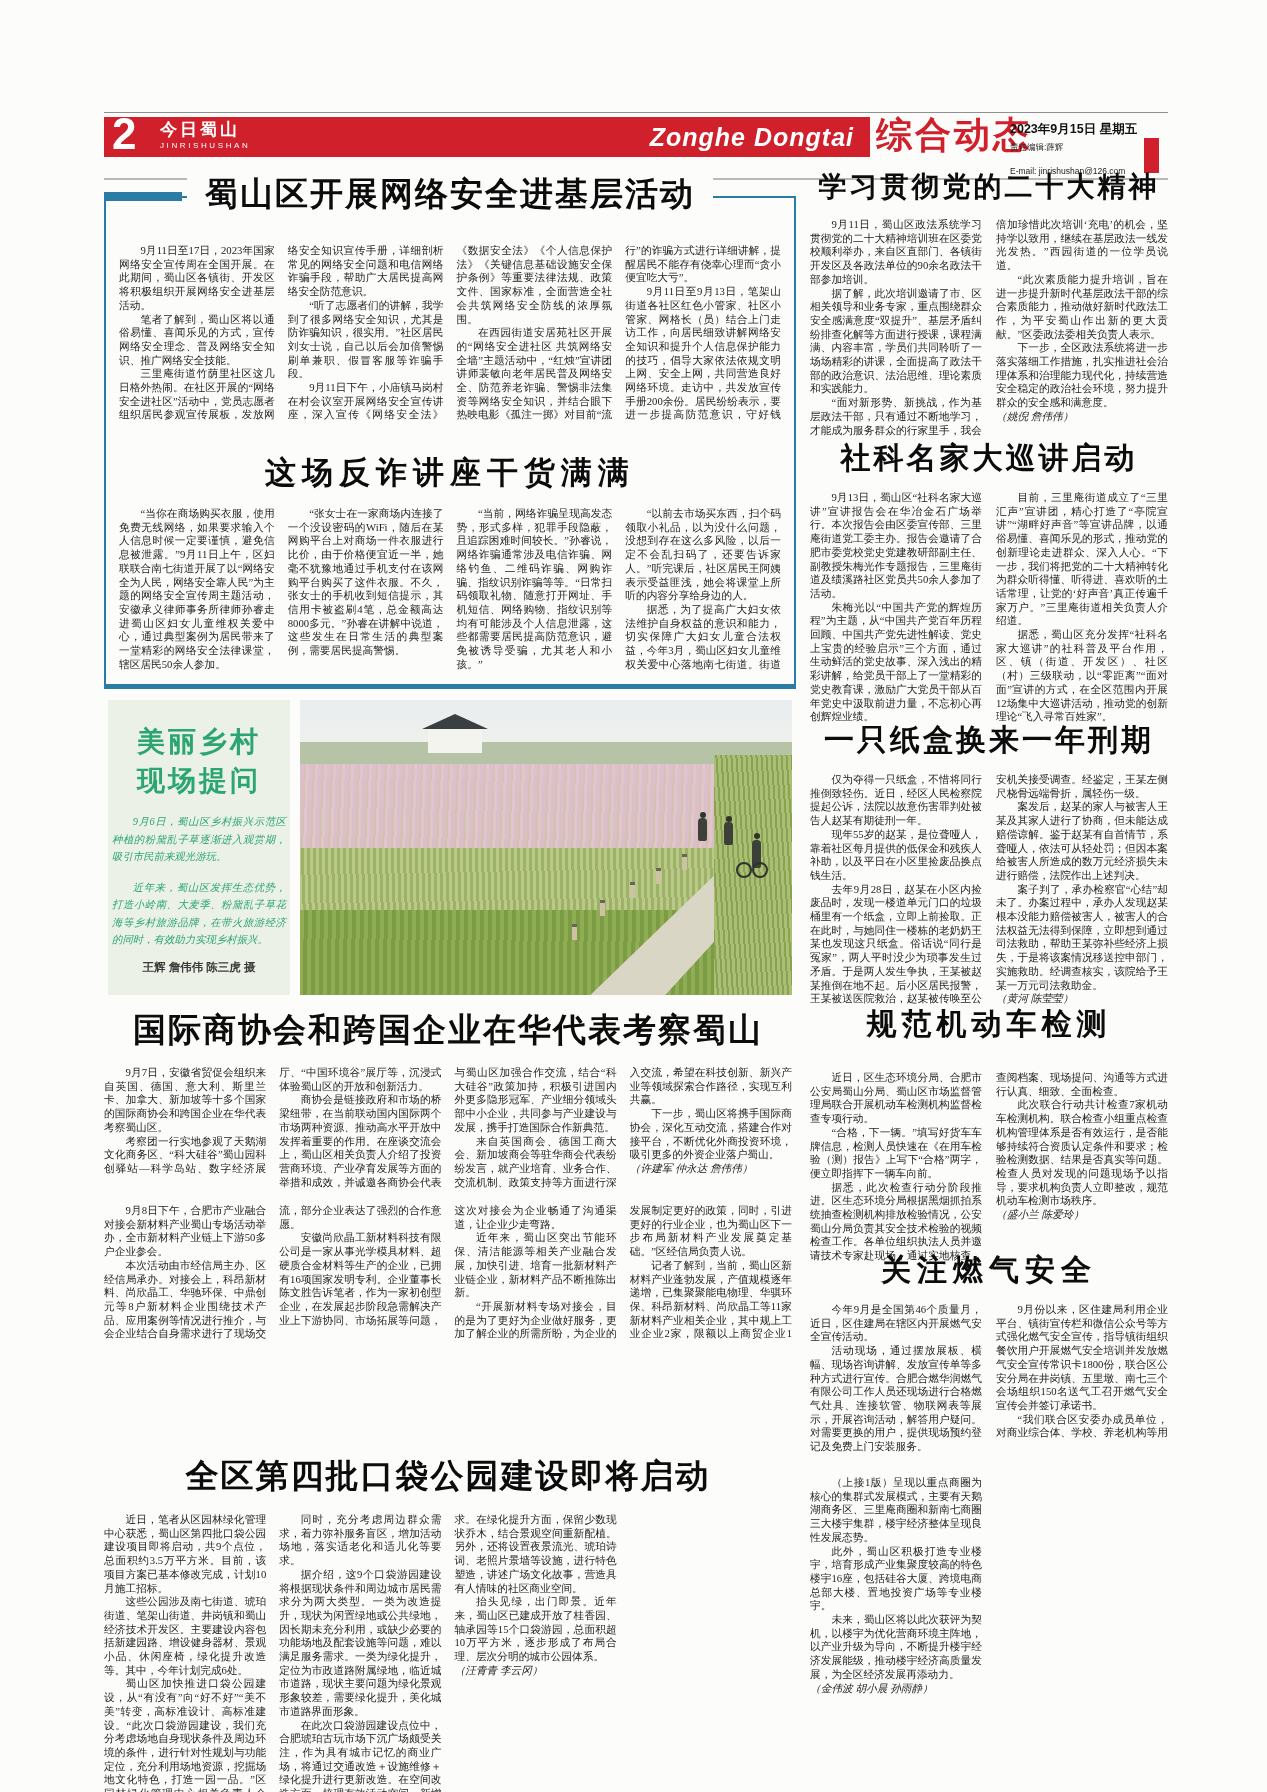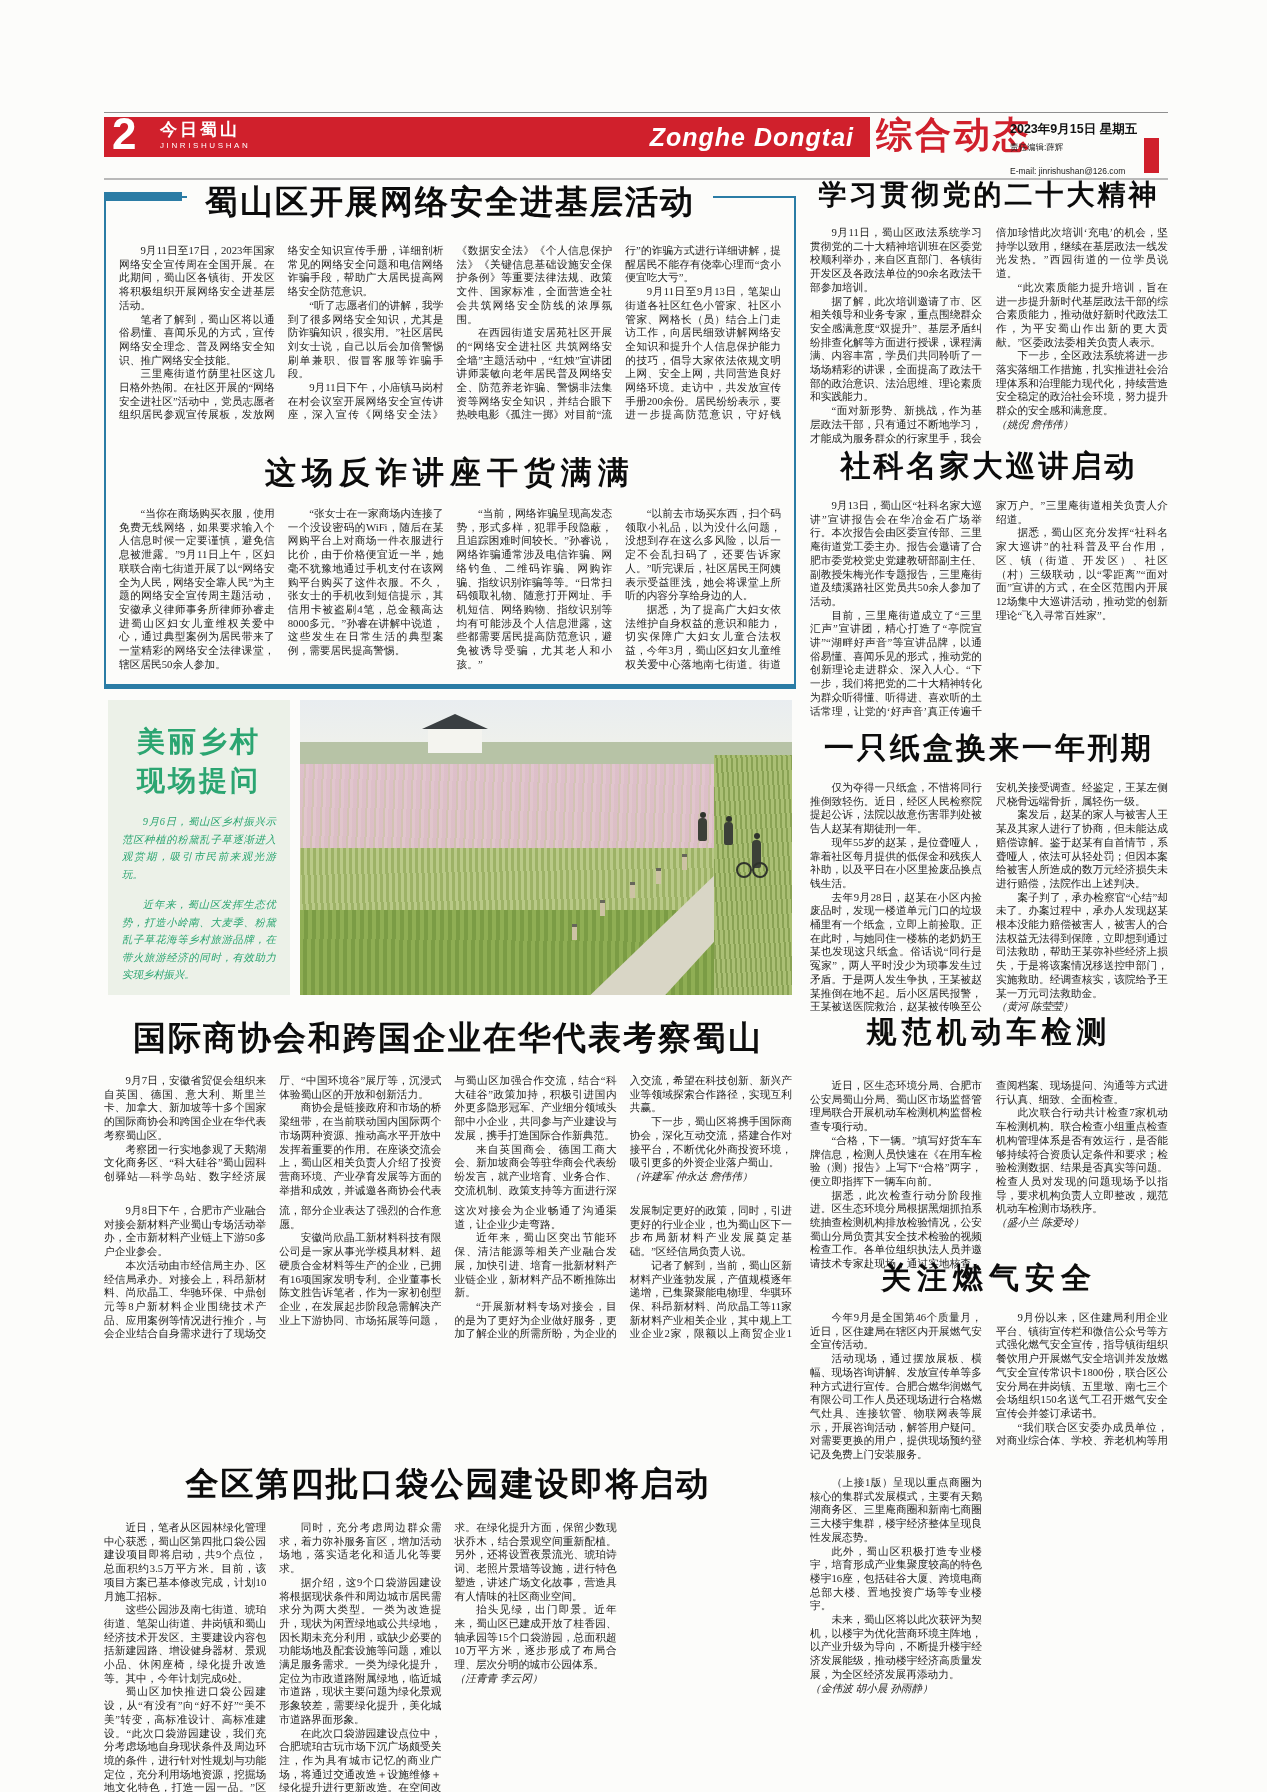--- a/index.html
+++ b/index.html
@@ -21,21 +21,21 @@
   #section-cn{left:876px;top:112px;font-size:36px;font-weight:900;color:#d0202c;letter-spacing:3px;
               font-family:"Liberation Sans","DejaVu Sans",sans-serif;line-height:46px;}
   #pub-info{left:1010px;top:121px;width:128px;font-family:"Liberation Sans","DejaVu Sans",sans-serif;}
   #pub-date{font-size:12.5px;font-weight:700;color:#111;}
   #pub-editor{font-size:8.5px;color:#222;margin-top:4px;}
   #pub-email{font-size:8.5px;color:#222;margin-top:12px;}
   #red-block{left:1144px;top:138px;width:15px;height:35px;background:#d0202c;}
   #header-rule{left:104px;top:178px;width:1064px;height:2px;background:#b9b9b9;}
 
   
-  .hl{margin:8px;text-align:center;font-weight:900;color:#0c0c0c;
+  .hl{margin:0;text-align:center;font-weight:900;color:#0c0c0c;
       font-family:"Liberation Serif","DejaVu Serif",serif;}
   .body{font-size:10.7px;line-height:13.7px;text-align:justify;color:#1d1d1d;
         column-fill:auto;overflow:hidden;}
   .cols4{column-count:4;column-gap:13px;}
   .cols2{column-count:2;column-gap:14px;}
   .body p{margin:0;text-indent:2em;}
   .byline{text-indent:0 !important;text-align:left;padding-right:3px;font-style:italic;}
 
   
   #box-a{left:104px;top:196px;width:688px;height:486px;border:2px solid #2b7ca5;border-bottom-width:5px;}
@@ -44,21 +44,21 @@
   #hl-a1 span{display:inline-block;background:#fcfcfa;padding:0 18px;font-size:33px;font-weight:900;
               letter-spacing:2px;font-family:"Liberation Sans","DejaVu Sans",sans-serif;}
   #a1-body{margin:46px 13px 0;height:190px;}
   #hl-a2{margin-top:18px;font-size:31px;letter-spacing:6px;}
   #a2-body{margin:13px 13px 0;height:168px;}
 
   
   #feature{left:108px;top:700px;width:182px;height:295px;background:#ecf1e8;overflow:hidden;}
   #feat-title{margin-top:22px;text-align:center;font-size:28px;font-weight:900;color:#2ba571;
               letter-spacing:3px;line-height:39px;}
-  .feat-caption{margin:13px 14px 0;font-size:10.4px;line-height:17.5px;color:#2ba571;
+  .feat-caption{margin:13px 4px 0;font-size:10.4px;line-height:17.5px;color:#2ba571;
                 font-style:italic;text-indent:2em;text-align:justify;}
   #feat-credit{margin-top:11px;text-align:center;font-size:11.5px;font-weight:700;color:#3a3a3a;
                font-family:"Liberation Sans","DejaVu Sans",sans-serif;}
 
   
   #photo{left:300px;top:700px;width:492px;height:295px;overflow:hidden;background:#cfd8c2;}
   #photo div{position:absolute;}
   .ph-sky{top:0;left:0;right:0;height:62px;background:linear-gradient(#e9edf0,#f1f2ea);}
   .ph-trees{top:42px;left:0;right:0;height:26px;background:#b7c3a6;}
   .ph-roof{top:14px;left:122px;width:0;height:0;border-left:33px solid transparent;
@@ -230,20 +230,21 @@
       <p>“此次素质能力提升培训，旨在进一步提升新时代基层政法干部的综合素质能力，推动做好新时代政法工作，为平安蜀山作出新的更大贡献。”区委政法委相关负责人表示。</p>
       <p>下一步，全区政法系统将进一步落实落细工作措施，扎实推进社会治理体系和治理能力现代化，持续营造安全稳定的政治社会环境，努力提升群众的安全感和满意度。</p>
       <p class="byline">（姚倪 詹伟伟）</p>
     </div>
   </section>
 
   <section class="abs rsec" id="a4">
     <h2 class="hl" id="hl-a4">社科名家大巡讲启动</h2>
     <div class="body cols2" id="a4-body">
       <p>9月13日，蜀山区“社科名家大巡讲”宣讲报告会在华冶金石广场举行。本次报告会由区委宣传部、三里庵街道党工委主办。报告会邀请了合肥市委党校党史党建教研部副主任、副教授朱梅光作专题报告，三里庵街道及绩溪路社区党员共50余人参加了活动。</p>
+      <p>朱梅光以“中国共产党的辉煌历程”为主题，从“中国共产党百年历程回顾、中国共产党先进性解读、党史上宝贵的经验启示”三个方面，通过生动鲜活的党史故事、深入浅出的精彩讲解，给党员干部上了一堂精彩的党史教育课，激励广大党员干部从百年党史中汲取前进力量，不忘初心再创辉煌业绩。</p>
       <p>目前，三里庵街道成立了“三里汇声”宣讲团，精心打造了“亭院宣讲”“湖畔好声音”等宣讲品牌，以通俗易懂、喜闻乐见的形式，推动党的创新理论走进群众、深入人心。“下一步，我们将把党的二十大精神转化为群众听得懂、听得进、喜欢听的土话常理，让党的‘好声音’真正传遍千家万户。”三里庵街道相关负责人介绍道。</p>
       <p>据悉，蜀山区充分发挥“社科名家大巡讲”的社科普及平台作用，区、镇（街道、开发区）、社区（村）三级联动，以“零距离”“面对面”宣讲的方式，在全区范围内开展12场集中大巡讲活动，推动党的创新理论“飞入寻常百姓家”。</p>
 
     </div>
   </section>
 
   <section class="abs rsec" id="a5">
     <h2 class="hl" id="hl-a5">一只纸盒换来一年刑期</h2>
     <div class="body cols2" id="a5-body">
       <p>仅为夺得一只纸盒，不惜将同行推倒致轻伤。近日，经区人民检察院提起公诉，法院以故意伤害罪判处被告人赵某有期徒刑一年。</p>

